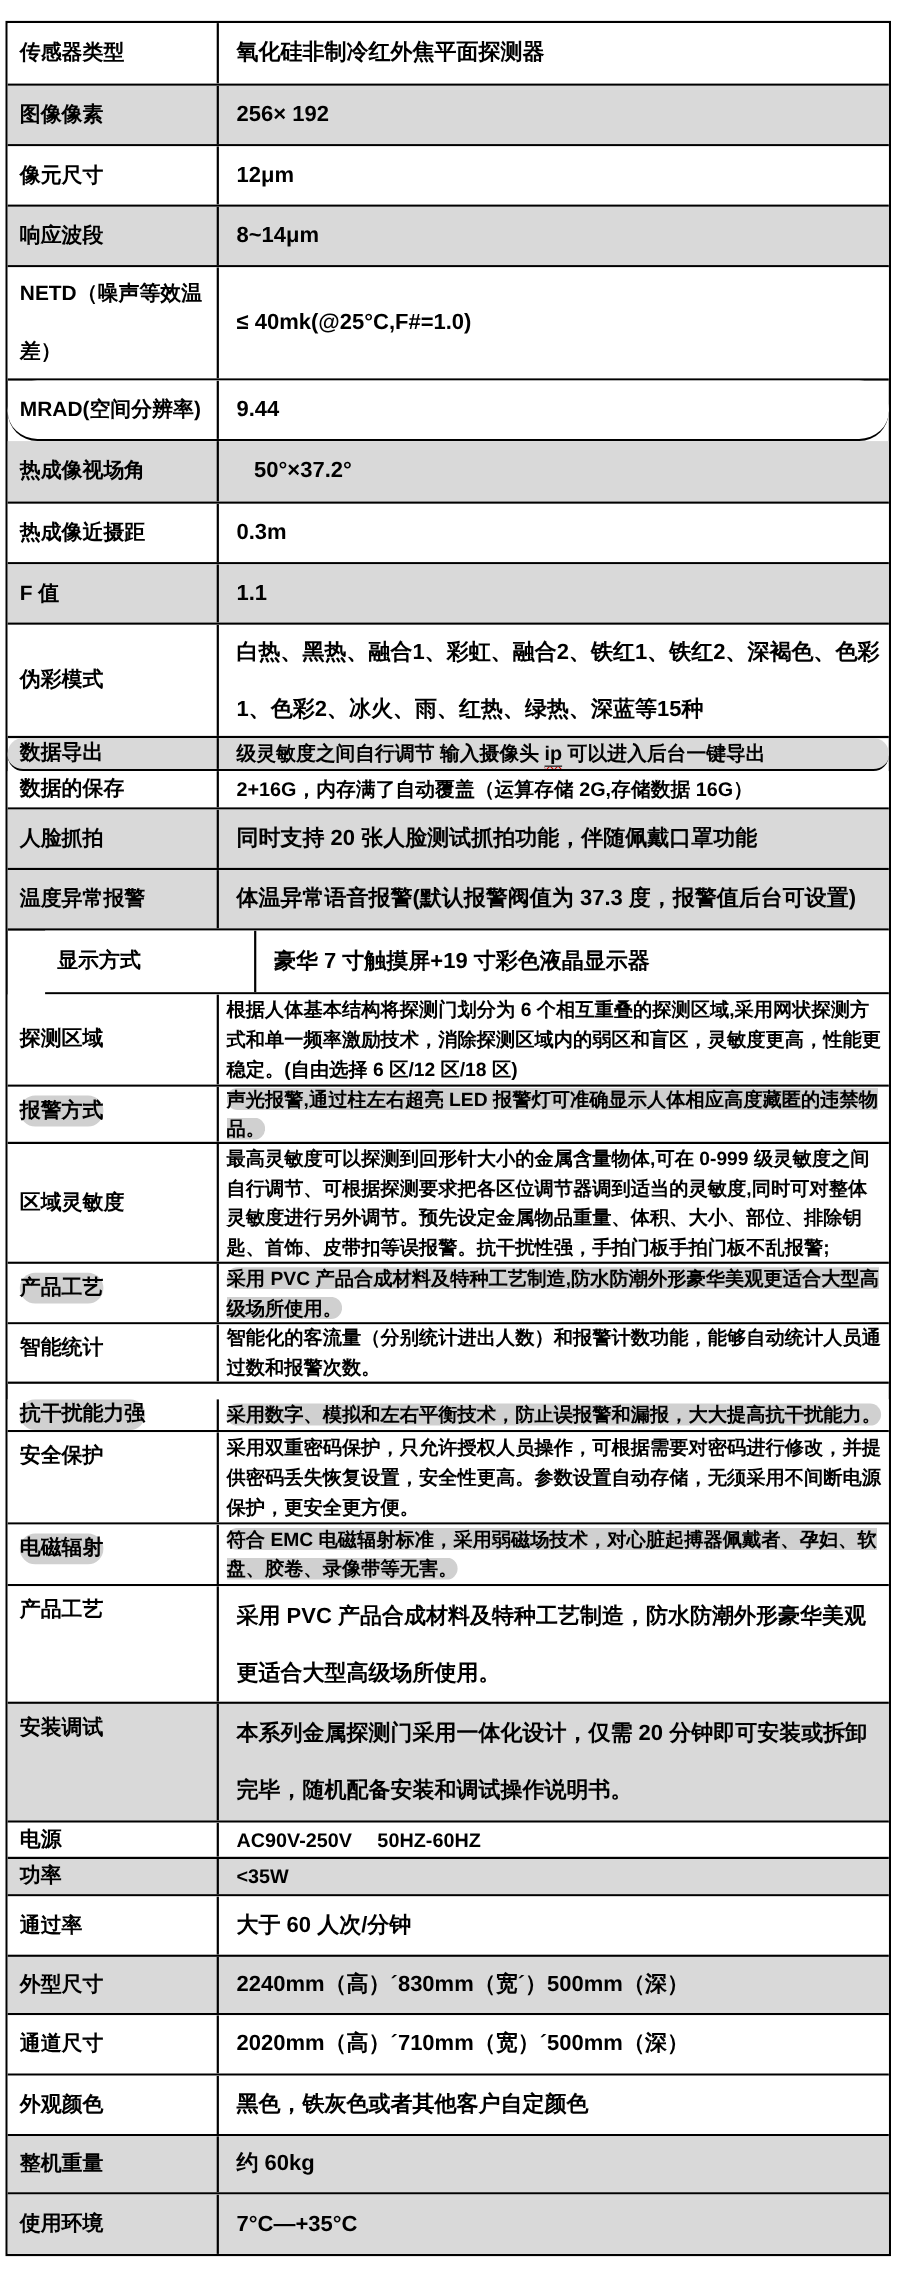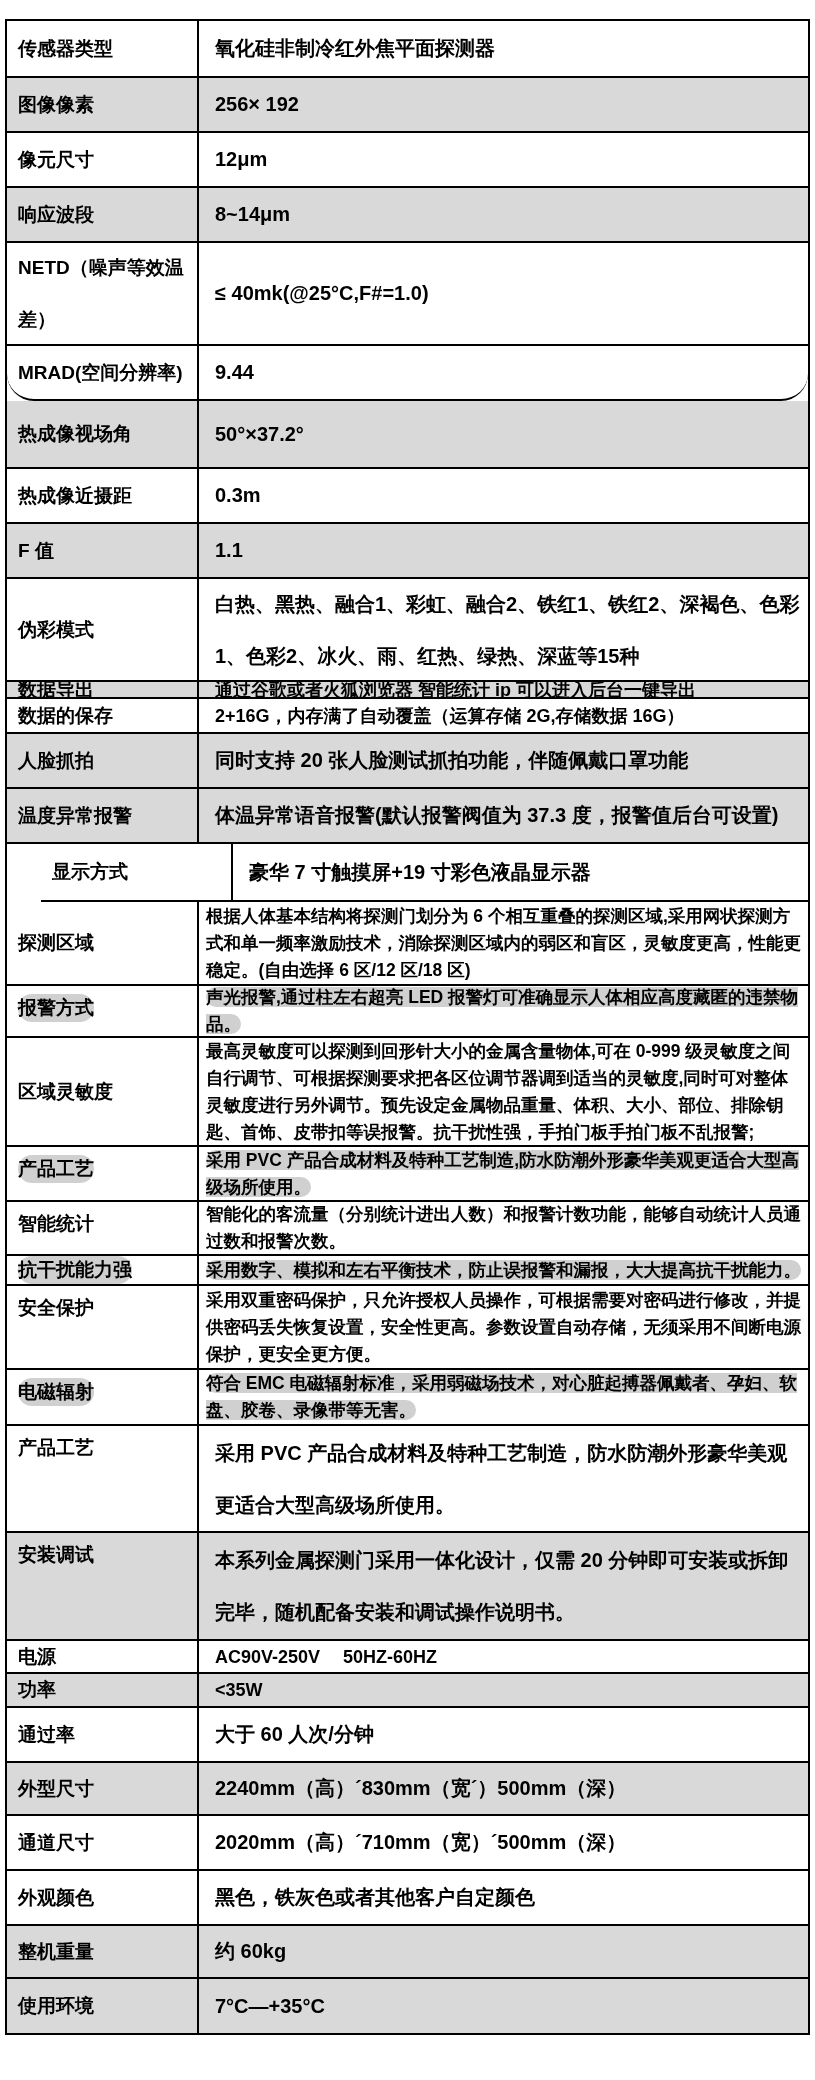--- a/index.html
+++ b/index.html
@@ -85,21 +85,21 @@
         </div>
       </div>
       <div class="row" style="height: 55px; border-radius: 27px;">
         <div class="cell lbl">
           <span>MRAD(空间分辨率)</span>
         </div>
         <div class="cell val">
           <div><span>9.44</span></div>
         </div>
       </div>
-      <div class="row g" style="height: 68px;">
+      <div class="row g" style="height: 57px; gap: 16px;">
         <div class="cell lbl">
           <span>热成像视场角</span>
         </div>
         <div class="cell val">
           <div><span>50°×37.2°</span></div>
         </div>
       </div>
       <div class="row" style="height: 55px;">
         <div class="cell lbl">
           <span>热成像近摄距</span>
@@ -117,26 +117,26 @@
         </div>
       </div>
       <div class="row spaced" style="height: 103px;">
         <div class="cell lbl">
           <span>伪彩模式</span>
         </div>
         <div class="cell val">
           <div><span>白热、黑热、融合1、彩虹、融合2、铁红1、铁红2、深褐色、色彩1、色彩2、冰火、雨、红热、绿热、深蓝等15种</span></div>
         </div>
       </div>
-      <div class="row g xs" style="height: 17px;">
+      <div class="row g xs" style="height: 30px; border-radius: 14px;">
         <div class="cell lbl">
           <span>数据导出</span>
         </div>
         <div class="cell val">
-          <div><span><span>通过谷歌或者火狐浏览器 智能统计 </span><span class="ip-wavy"><span class="ip-solid">ip</span></span><span> 可以进入后台一键导出</span></span></div>
+          <div><span><span>级灵敏度之间自行调节 输入摄像头 </span><span class="ip-wavy"><span class="ip-solid">ip</span></span><span> 可以进入后台一键导出</span></span></div>
         </div>
       </div>
       <div class="row xs" style="height: 35px;">
         <div class="cell lbl">
           <span>数据的保存</span>
         </div>
         <div class="cell val">
           <div><span>2+16G，内存满了自动覆盖（运算存储 2G,存储数据 16G）</span></div>
         </div>
       </div>
@@ -197,21 +197,21 @@
         </div>
       </div>
       <div class="row s" style="height: 54px;">
         <div class="cell lbl top">
           <span>智能统计</span>
         </div>
         <div class="cell val">
           <div><span>智能化的客流量（分别统计进出人数）和报警计数功能，能够自动统计人员通过数和报警次数。</span></div>
         </div>
       </div>
-      <div class="row s" style="height: 30px;">
+      <div class="row s" style="height: 30px; margin-top: 14px;">
         <div class="cell lbl">
           <span class="hl">抗干扰能力强</span>
         </div>
         <div class="cell val">
           <div><span class="hl">采用数字、模拟和左右平衡技术，防止误报警和漏报，大大提高抗干扰能力。</span></div>
         </div>
       </div>
       <div class="row s" style="height: 84px;">
         <div class="cell lbl top">
           <span>安全保护</span>

